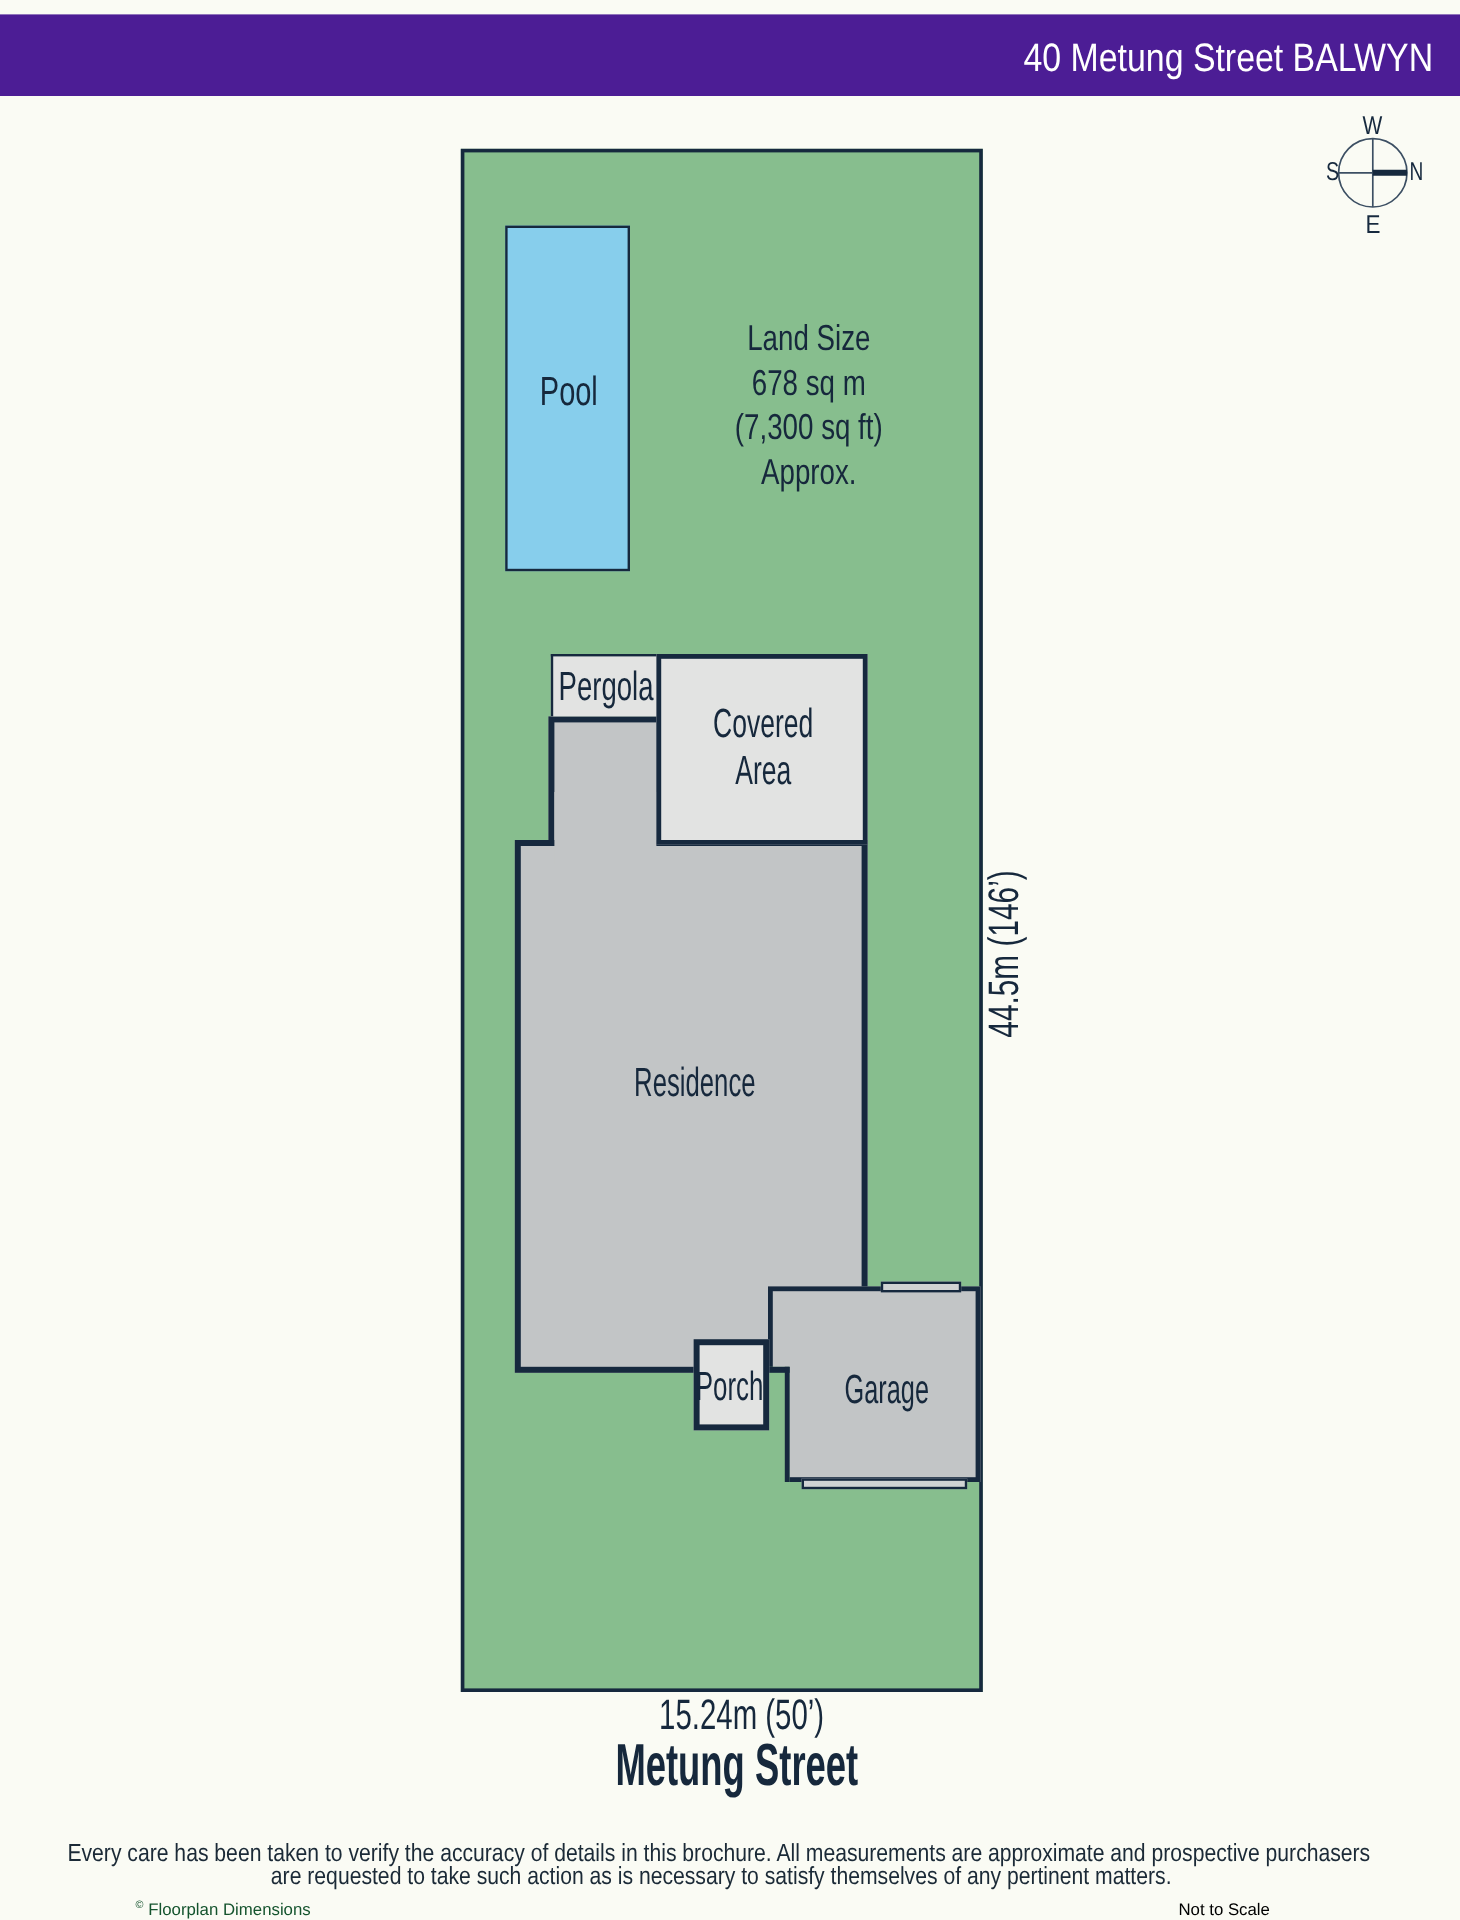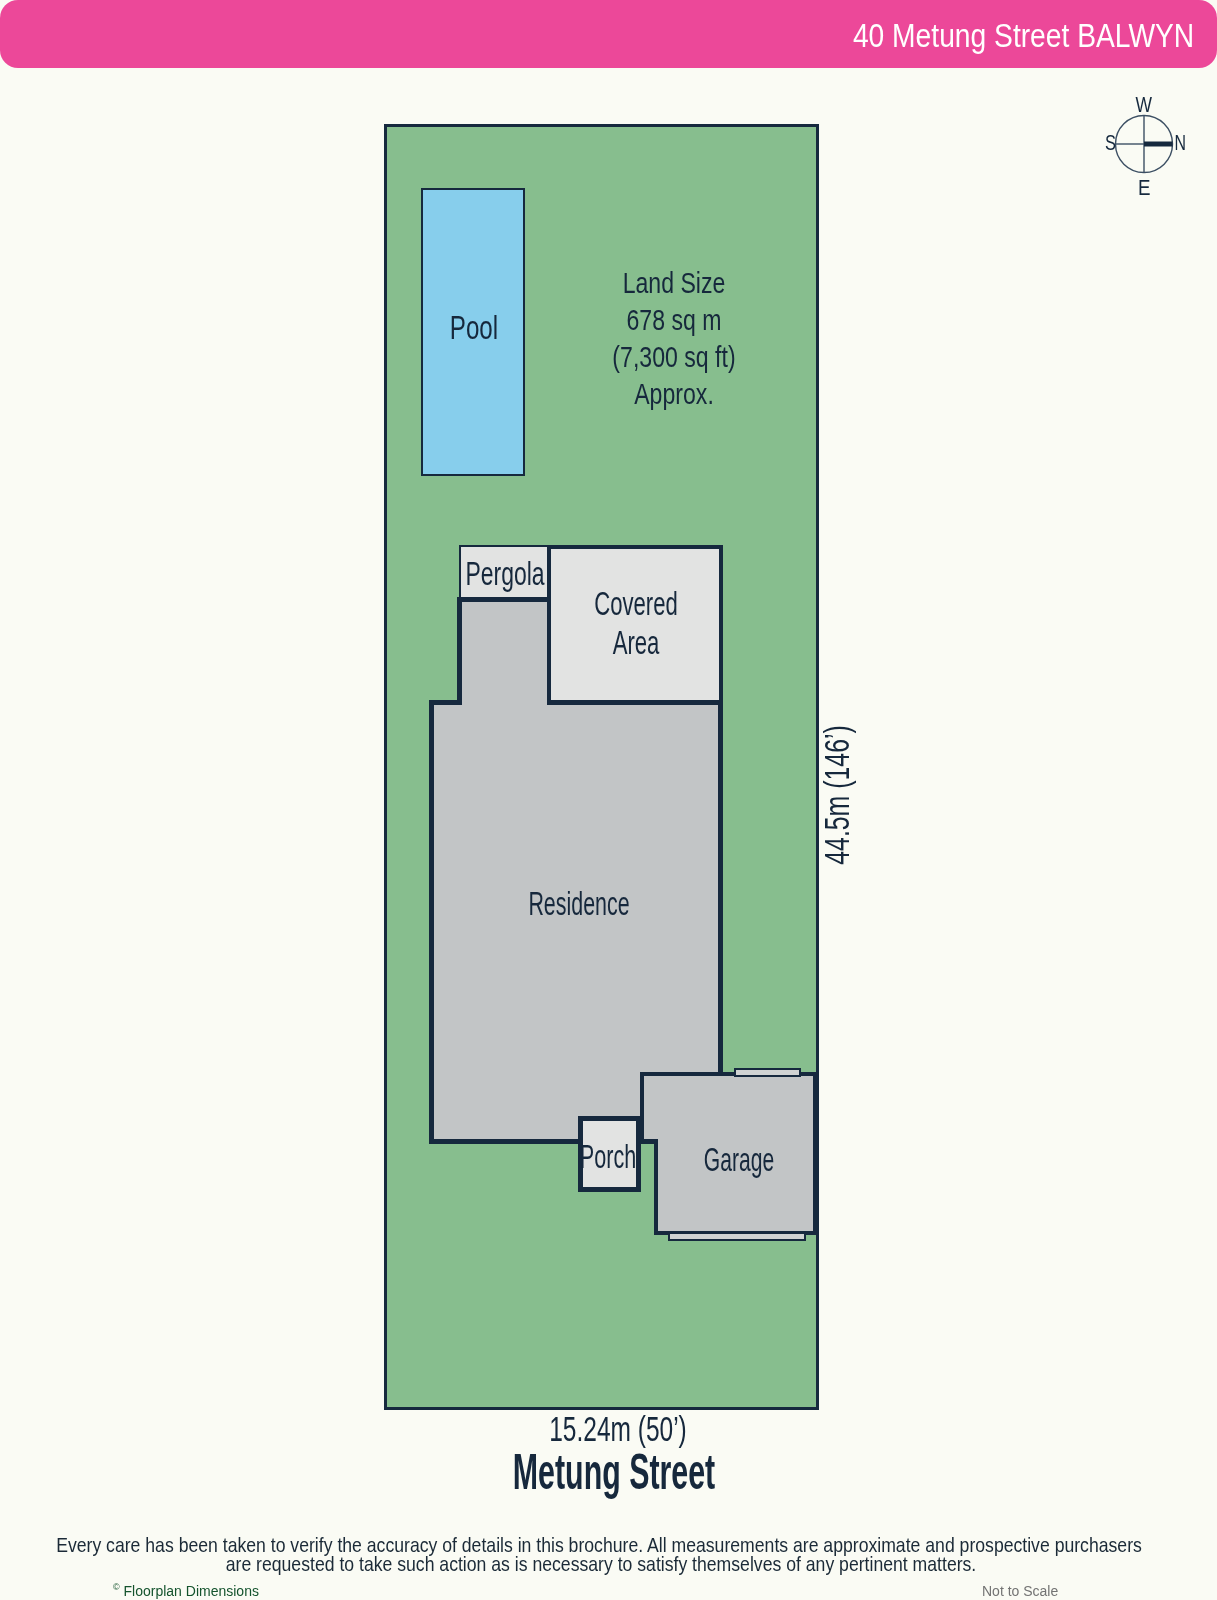--- a/index.html
+++ b/index.html
@@ -1,21 +1,21 @@
 <!DOCTYPE html>
 <html><head>
 <meta charset="utf-8">
 <style>
   html,body{margin:0;padding:0;}
   body{width:1217px;height:1600px;position:relative;background:#fafbf4;
        font-family:"Liberation Sans",sans-serif;overflow:hidden;}
   .abs{position:absolute;}
   .lbl{position:absolute;white-space:nowrap;color:#16283c;font-size:34px;
        transform:translate(-50%,-50%) scaleX(0.72);}
-  #header{left:0;top:0;width:1217px;height:68px;background:#ec4899;border-radius:18px;}
+  #header{left:0;top:12px;width:1217px;height:68px;background:#4c1d95;}
   #title{position:absolute;right:23px;top:0;line-height:72px;color:#ffffff;
          font-size:33px;white-space:nowrap;transform:scaleX(0.855);
          transform-origin:right center;}
   #land{left:384px;top:124px;width:434.5px;height:1286px;background:#87be8e;
         border:3px solid #16293e;box-sizing:border-box;}
   #pool{left:421px;top:187.5px;width:103.5px;height:288px;background:#87ceec;
         border:2px solid #16293e;box-sizing:border-box;}
   #landsize{left:554px;top:264px;width:240px;text-align:center;color:#16283c;
             font-size:30px;line-height:37.1px;transform:scaleX(0.77);}
   
@@ -40,21 +40,21 @@
   #door1{left:734px;top:1068px;width:67px;height:9px;}
   #door2{left:668px;top:1232px;width:137.5px;height:9px;}
   #dim-v{left:836.5px;top:795px;transform:translate(-50%,-50%) rotate(-90deg) scaleX(0.70);
          font-size:35.5px;}
   #dim-h{left:617.5px;top:1429px;font-size:35.5px;transform:translate(-50%,-50%) scaleX(0.69);}
   #street{left:614px;top:1471px;font-size:49.5px;font-weight:bold;transform:translate(-50%,-50%) scaleX(0.613);}
   .disc{position:absolute;width:1400px;text-align:center;color:#1b2a37;
         font-size:20.6px;line-height:20px;white-space:nowrap;transform:scaleX(0.856);}
   #foot1{left:113px;top:1582px;font-size:14px;color:#14532d;}
   #foot1 sup{font-size:9px;}
-  #foot2{left:982px;top:1583px;font-size:14px;color:#737373;}
+  #foot2{left:982px;top:1583px;font-size:14px;color:#000000;}
 </style>
 </head>
 <body>
   <div id="land" class="abs"></div>
   <div id="header" class="abs">
     <div id="title">40 Metung Street BALWYN</div>
   </div>
 
   <svg class="abs" style="left:1095px;top:95px" width="100" height="110" viewBox="0 0 100 110">
     <circle cx="49" cy="49" r="28.5" fill="none" stroke="#3c4f63" stroke-width="1.4"></circle>

